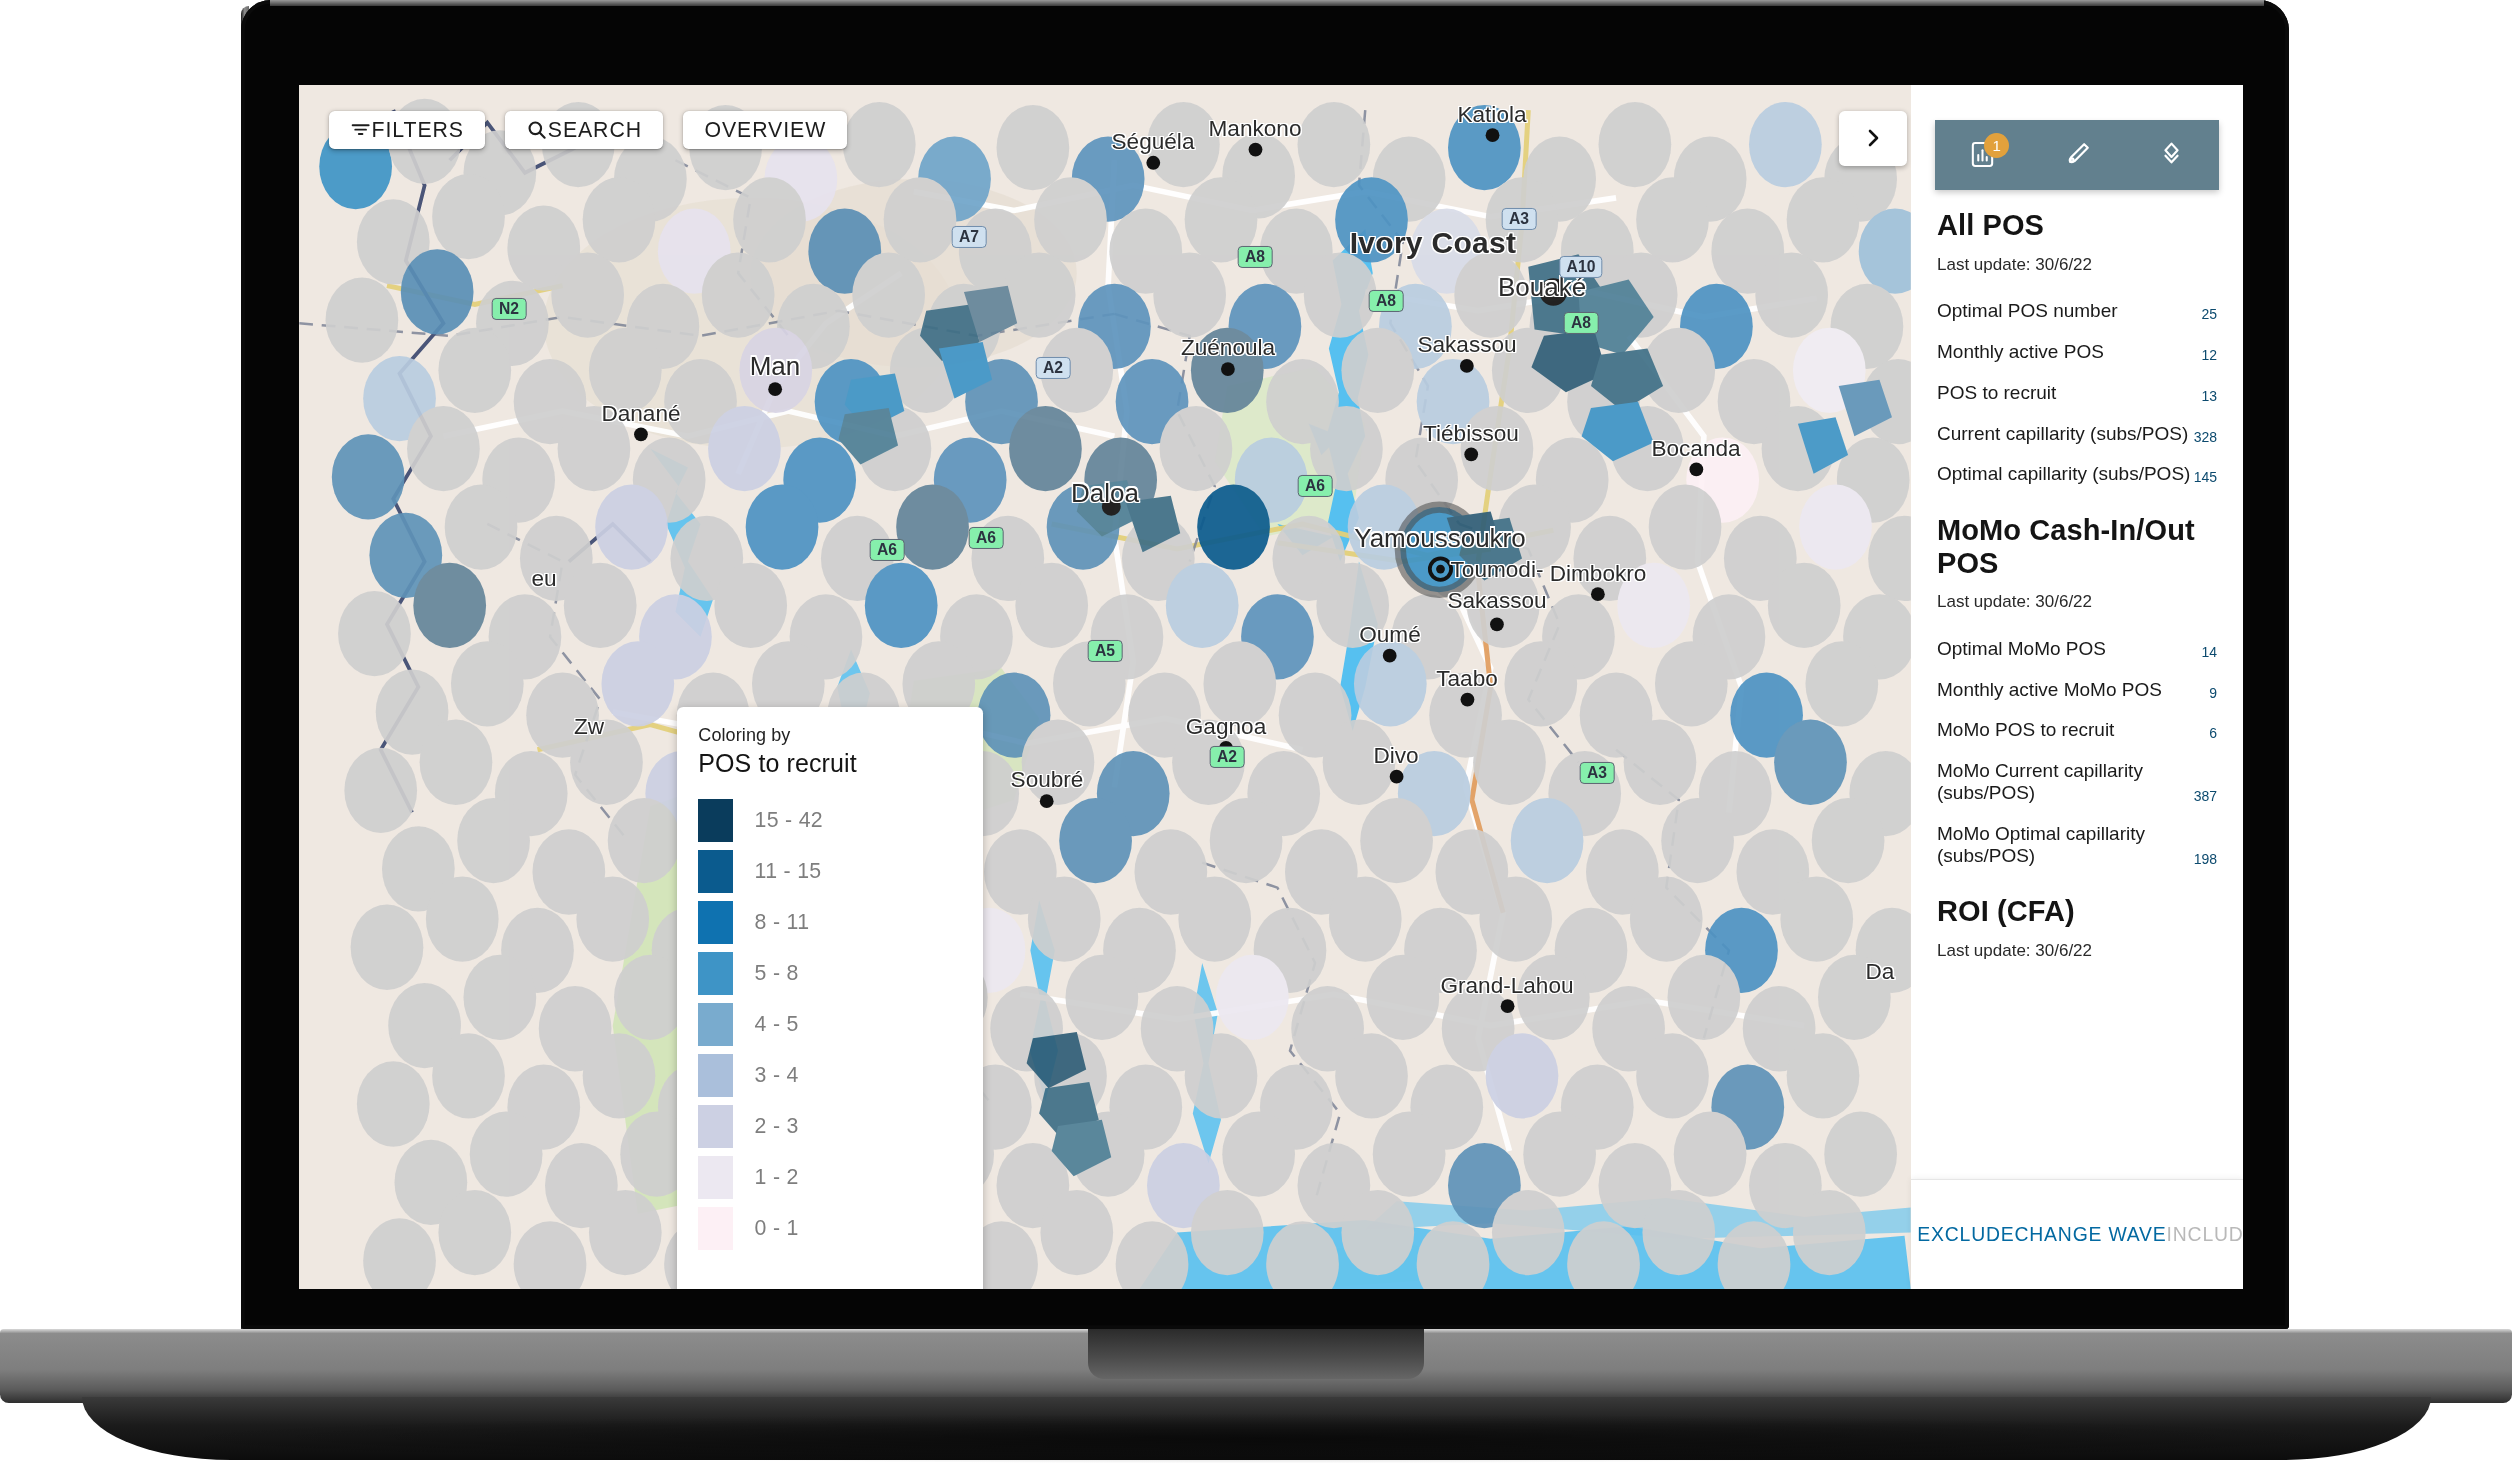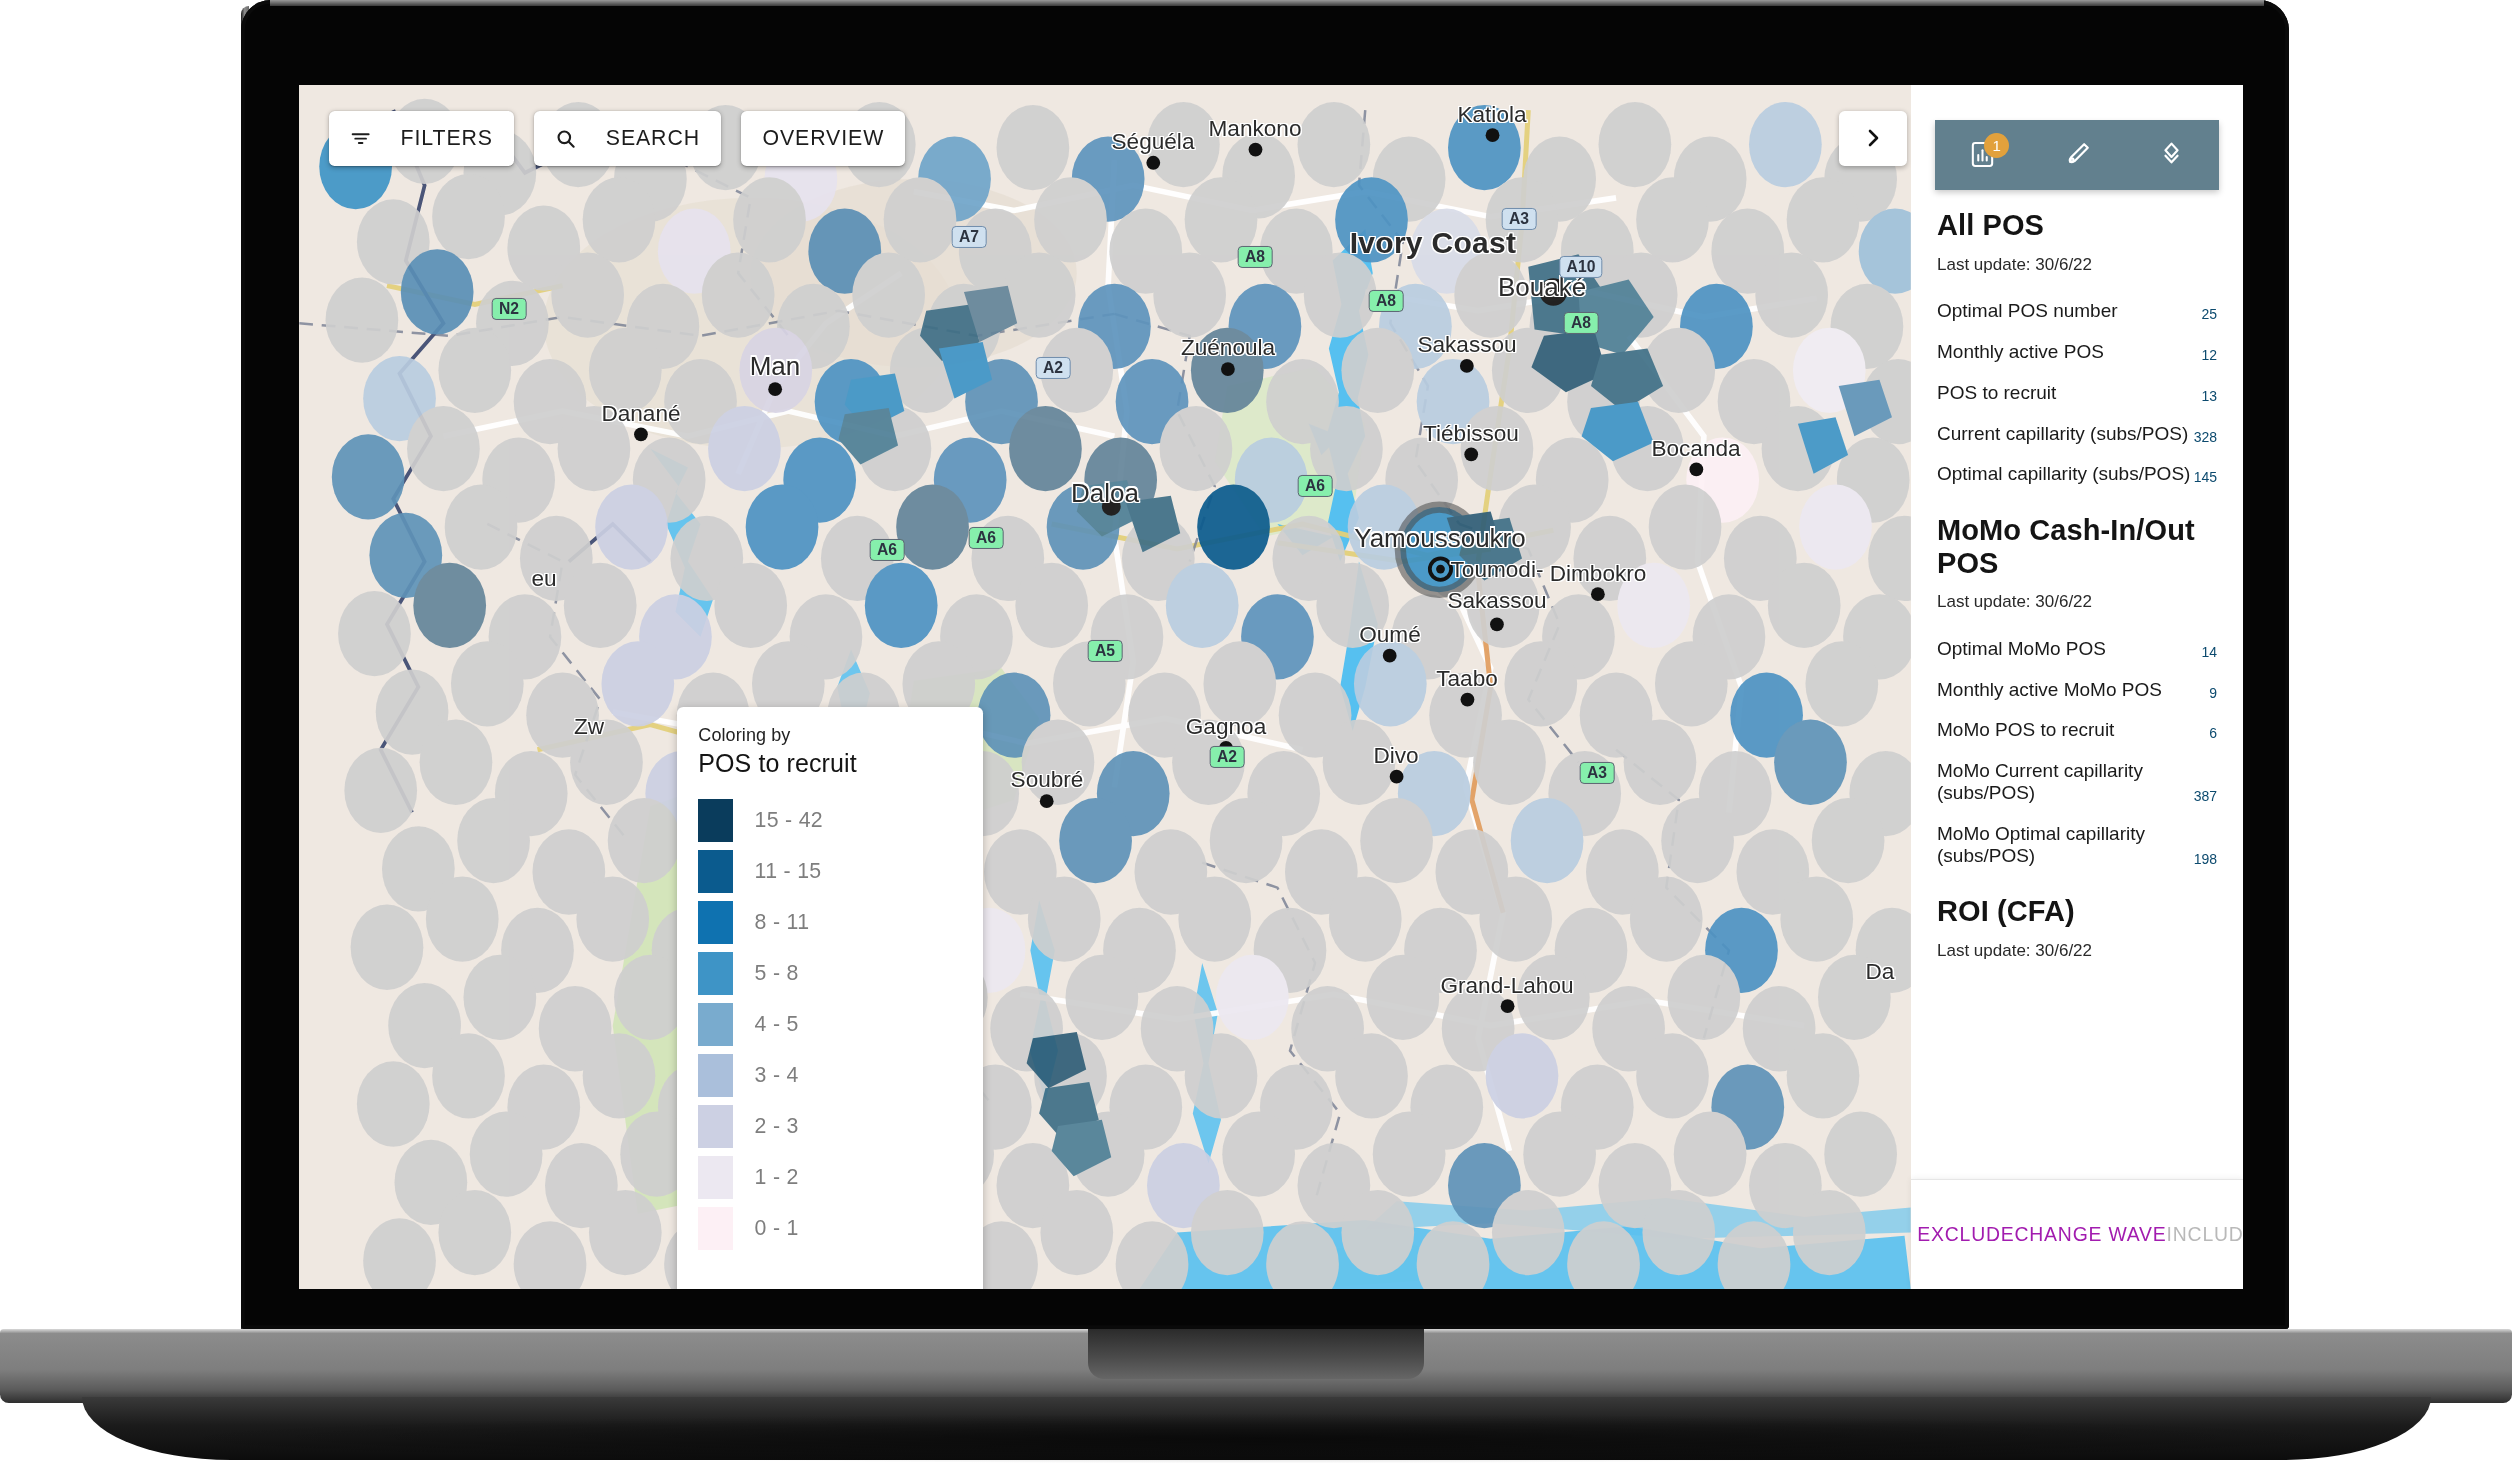--- a/index.html
+++ b/index.html
@@ -118,27 +118,27 @@
     line-height: 1;
   }
   .road-shield.blue { background: #cfe0ef; border-color: #6f8cab; }
 
   
   #map-toolbar {
     position: absolute; left: 30px; top: 26px;
     display: flex; gap: 20px; align-items: center;
   }
   .toolbar-btn {
-    height: 55px;
+    height: 38px;
     background: #ffffff;
     border-radius: 5.6px;
     box-shadow: 0 1.9px 5px rgba(0,0,0,0.28), 0 0.6px 1.3px rgba(0,0,0,0.2);
     display: flex; align-items: center;
     padding: 0 21.3px;
-    gap: 29px;
+    gap: 0;
     cursor: pointer;
   }
   .toolbar-btn .tb-label {
     font-size: 21.3px; letter-spacing: 0.9px;
     color: #1d1d1d; font-weight: 400;
   }
   .tb-icon { display: flex; align-items: center; }
 
   #map-next-btn {
     position: absolute; left: 1540px; top: 26px;
@@ -229,21 +229,21 @@
   .section-gap { height: 19px; }
 
   #panel-footer {
     height: 110px;
     border-top: 0.6px solid #e6e6e6;
     box-shadow: 0 -1.3px 6.3px rgba(0,0,0,0.07);
     display: flex; align-items: center; justify-content: space-around;
     padding: 0 6.3px;
   }
   .footer-btn {
-    font-size: 19.4px; letter-spacing: 0.8px; color: #a21caf;
+    font-size: 19.4px; letter-spacing: 0.8px; color: #0369a1;
     cursor: pointer; white-space: nowrap;
   }
   .footer-btn.disabled { color: #b9b9b9; }
 </style>
 </head>
 <body>
 
 <div id="laptop-mockup">
 
   <div id="lid-edge-left"></div>

